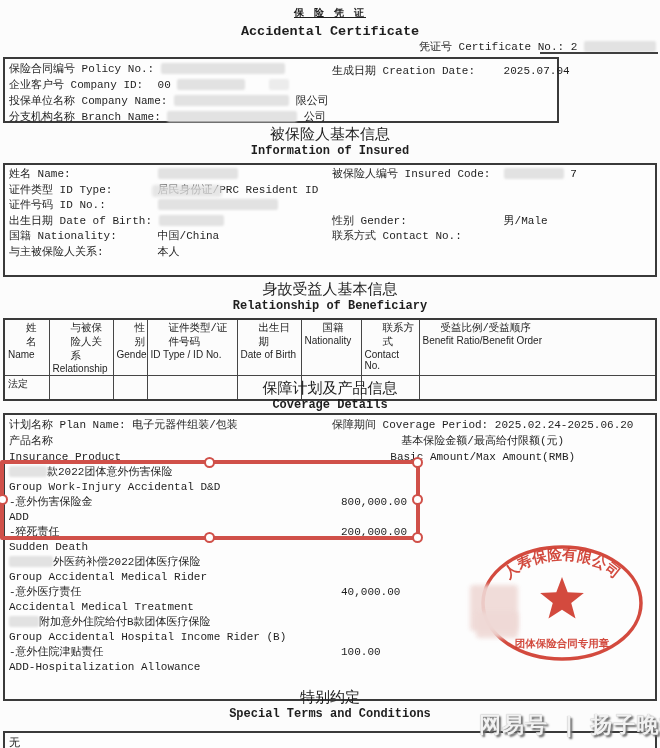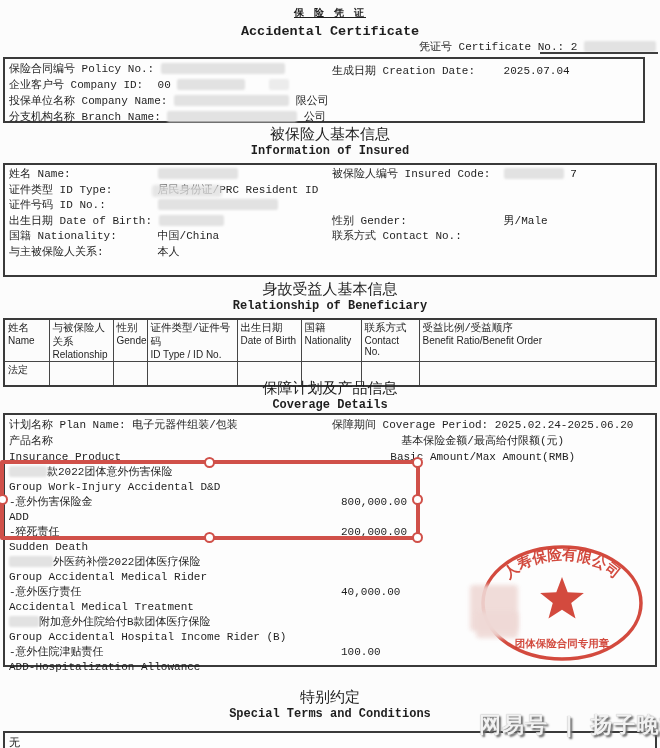--- a/index.html
+++ b/index.html
@@ -8,42 +8,42 @@
   .abs{position:absolute;}
   .ctr{width:100%;text-align:center;}
   .b{font-weight:bold;}
   
   .title-zh{top:6px;font-size:10px;letter-spacing:2px;text-decoration:underline;}
   .title-en{top:24px;font-size:13.5px;}
   .cert-line{top:39px;right:4px;white-space:nowrap;}
   .cert-underline{left:540px;top:52px;width:118px;height:2px;background:#3f3f3f;}
   
   .box{position:absolute;border:2px solid #3a3a3a;box-sizing:border-box;background:#fdfdfd;}
-  .box1{left:3px;top:57px;width:642px;height:66px;padding:2px 0 0 4px;}
+  .box1{left:3px;top:57px;width:556px;height:66px;padding:2px 0 0 4px;}
   .box2{left:3px;top:163px;width:654px;height:114px;padding:2px 0 0 4px;}
-  .box3{left:3px;top:413px;width:654px;height:254px;padding:2px 0 0 4px;}
+  .box3{left:3px;top:413px;width:654px;height:288px;padding:2px 0 0 4px;}
   .box4{left:3px;top:731px;width:654px;height:28px;padding:2px 4px;}
   .row{white-space:nowrap;line-height:16px;}
   .row2{white-space:nowrap;line-height:15.5px;}
   .lbl{display:inline-block;min-width:142px;}
   .rcol{position:absolute;left:327px;top:4px;}
   .rcol2{position:absolute;left:327px;top:2px;}
   .rlbl{display:inline-block;min-width:165px;}
   .spacer{height:31px;}
   
   .sec{position:absolute;width:100%;text-align:center;line-height:14.5px;}
   .sec .zh{font-size:15px;font-weight:normal;}
   .sec .en{font-size:12px;font-weight:bold;}
   .sec-insured{top:129px;} .sec-ben{top:284px;} .sec-cov{top:383px;} .sec-spec{top:692px;}
   
   .ben-table{position:absolute;left:3px;top:318px;width:654px;border-collapse:collapse;
              border:2px solid #3a3a3a;table-layout:fixed;}
   .ben-table th,.ben-table td{border:1px solid #464646;padding:1px 3px;text-align:left;
              vertical-align:top;font-weight:normal;overflow:hidden;}
-  .ben-table th div:first-child{font-size:10.5px;}
+  .ben-table th div:first-child{font-size:10.5px;margin-left:18px;}
   .ben-table th div:last-child{font-size:10px;font-family:"Liberation Sans",sans-serif;}
   .ben-table td{height:21px;font-size:10px;margin-top:20px;}
   
   .b3head{line-height:16px;white-space:nowrap;}
   .cov-line{position:relative;line-height:15px;white-space:nowrap;}
   .cov-amt{position:absolute;left:332px;top:0;}
   
   .blur{display:inline-block;height:11px;background:#e2e2e2;border-radius:2px;
         filter:blur(1.3px);vertical-align:-2px;}
   .blur.faint{background:#ececec;}

